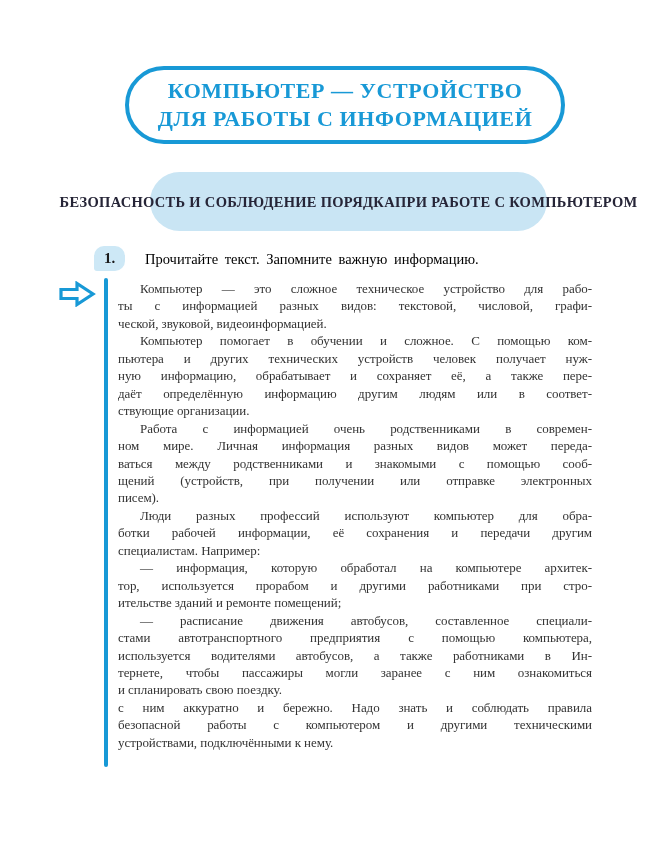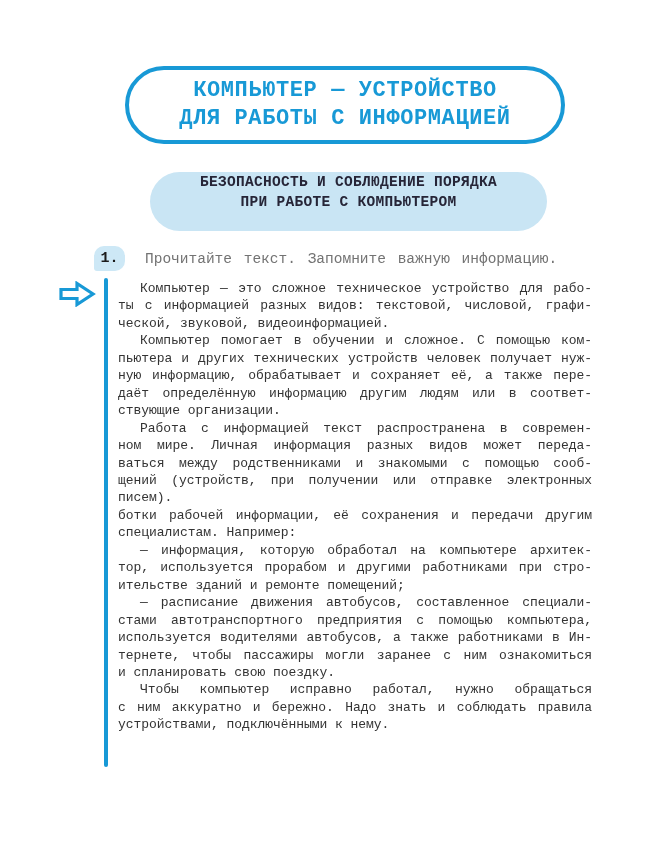--- a/index.html
+++ b/index.html
@@ -6,52 +6,52 @@
     --accent-blue:#1899d6;
     --light-blue-fill:#c9e5f4;
     --badge-fill:#cde8f6;
     --pill-border:#8cc8ec;
     --body-text:#333333;
     --heading-text:#262537;
   }
   html,body{margin:0;padding:0;background:#fff;}
   .page{
     position:relative;width:650px;height:780px;background:#fff;overflow:hidden;
-    font-family:Liberation Mono, monospace;
+    font-family:Liberation Serif, serif;
   }
   
   .title-box{
     position:absolute;left:125px;top:66px;width:440px;height:78px;
     box-sizing:border-box;border:4px solid var(--accent-blue,#1899d6);
     border-radius:39px;display:flex;flex-direction:column;justify-content:center;
     align-items:center;background:#fff;
   }
   .title-line{
     color:var(--accent-blue,#1899d6);font-weight:bold;font-size:22px;
     line-height:28px;letter-spacing:.6px;text-align:center;white-space:nowrap;
   }
   
   .subtitle-box{
     position:absolute;left:150px;top:172px;width:397px;height:59px;
     background:var(--light-blue-fill,#c9e5f4);border-radius:30px;
-    display:flex;flex-direction:column;justify-content:flex-start;align-items:center;
+    display:flex;flex-direction:row;justify-content:center;align-items:center;
   }
   .subtitle-line{
     color:var(--heading-text,#262537);font-weight:bold;font-size:14.5px;
     line-height:20px;letter-spacing:.3px;text-align:center;white-space:nowrap;
   }
   
   .ex-badge{
     position:absolute;left:94px;top:246px;width:31px;height:25px;
     background:var(--badge-fill,#cde8f6);border-radius:10px 10px 10px 3px;
     display:flex;justify-content:center;align-items:center;
     font-weight:bold;font-size:15px;color:#1b1b1b;
   }
   .ex-instruction{
-    position:absolute;left:145px;top:251px;font-size:14.5px;color:#737373;
+    position:absolute;left:145px;top:251px;font-size:14.5px;color:#000000;
     word-spacing:3px;white-space:nowrap;
   }
   
   .arrow-icon{position:absolute;left:59px;top:281px;}
   .accent-bar{
     position:absolute;left:104px;top:278px;width:4px;height:489px;
     background:var(--accent-blue,#1899d6);border-radius:2px;
   }
   
   .text-block{
@@ -100,37 +100,38 @@
 
   <div class="text-block">
       <div class="tl first">Компьютер — это сложное техническое устройство для рабо-</div>
       <div class="tl">ты с информацией разных видов: текстовой, числовой, графи-</div>
       <div class="tl end">ческой, звуковой, видеоинформацией.</div>
       <div class="tl first">Компьютер помогает в обучении и сложное. С помощью ком-</div>
       <div class="tl">пьютера и других технических устройств человек получает нуж-</div>
       <div class="tl">ную информацию, обрабатывает и сохраняет её, а также пере-</div>
       <div class="tl">даёт определённую информацию другим людям или в соответ-</div>
       <div class="tl end">ствующие организации.</div>
-      <div class="tl first">Работа с информацией текст распространена в современ-</div>
+      <div class="tl first">Работа с информацией очень родственниками в современ-</div>
       <div class="tl">ном мире. Личная информация разных видов может переда-</div>
       <div class="tl">ваться между родственниками и знакомыми с помощью сооб-</div>
       <div class="tl">щений (устройств, при получении или отправке электронных</div>
       <div class="tl end">писем).</div>
+      <div class="tl first">Люди разных профессий используют компьютер для обра-</div>
       <div class="tl">ботки рабочей информации, её сохранения и передачи другим</div>
       <div class="tl end">специалистам. Например:</div>
       <div class="tl first">— информация, которую обработал на компьютере архитек-</div>
       <div class="tl">тор, используется прорабом и другими работниками при стро-</div>
       <div class="tl end">ительстве зданий и ремонте помещений;</div>
       <div class="tl first">— расписание движения автобусов, составленное специали-</div>
       <div class="tl">стами автотранспортного предприятия с помощью компьютера,</div>
       <div class="tl">используется водителями автобусов, а также работниками в Ин-</div>
       <div class="tl">тернете, чтобы пассажиры могли заранее с ним ознакомиться</div>
       <div class="tl end">и спланировать свою поездку.</div>
-      <div class="tl first">Чтобы компьютер исправно работал, нужно обращаться</div>
       <div class="tl">с ним аккуратно и бережно. Надо знать и соблюдать правила</div>
+      <div class="tl">безопасной работы с компьютером и другими техническими</div>
       <div class="tl end">устройствами, подключёнными к нему.</div>
     </div>
 
   <div class="page-pill">
     <div class="page-num">4</div>
   </div>
 
 </div>
 
 </body></html>

